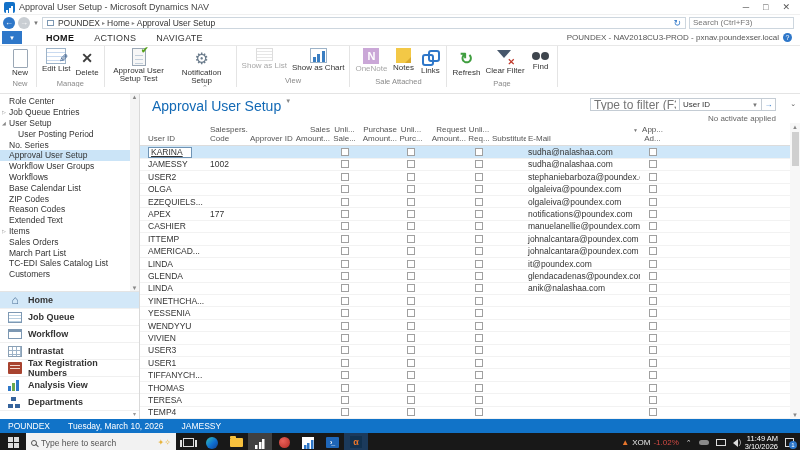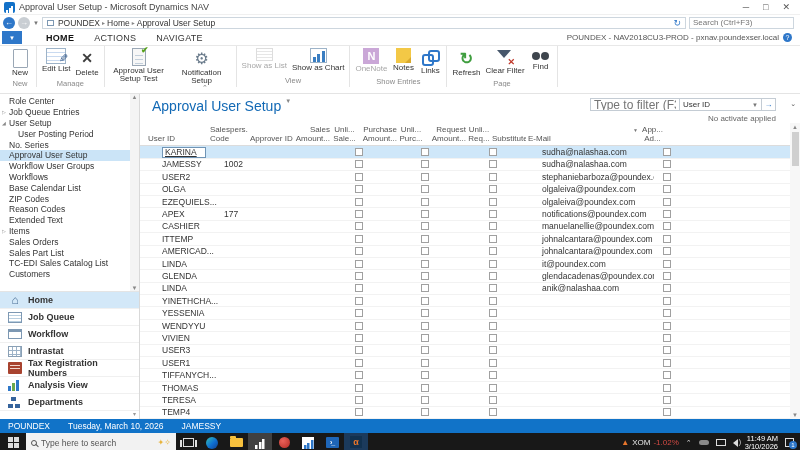--- a/index.html
+++ b/index.html
@@ -178,21 +178,21 @@
   .grid-head { height:23px; display:flex; border-bottom:1px solid #dcdcdc;
     padding-left:6px; }
   .gcol { font-size:8px; color:#555; display:flex; flex-direction:column;
     justify-content:flex-end; padding:0 2px 2px 2px; line-height:8.5px;
     white-space:nowrap; overflow:hidden; }
   .gcol.right { text-align:right; align-items:flex-end; }
   .gcol.center { text-align:center; align-items:center; }
   .gcol .sortmark { font-size:5px; color:#777; align-self:flex-end; }
   .grid-body { flex:1; overflow:hidden; }
   .grow { height:12.4px; display:flex; align-items:center;
-    border-bottom:1px solid #f2f2f2; padding-left:20px; }
+    border-bottom:1px solid #f2f2f2; padding-left:6px; }
   .grow.selected { background:#cfe7f9; }
   .gcell { font-size:8.5px; color:#333; padding:0 2px; white-space:nowrap;
     overflow:hidden; display:flex; align-items:center; height:100%; }
   .gcell.right { justify-content:flex-end; } .gcell.center { justify-content:center; }
   .idbox { border:1px solid #6f94b5; background:#fff; padding:0 8px 0 2px;
     height:11px; display:flex; align-items:center; text-decoration:underline; }
   .cbx { width:8px; height:8px; border:1px solid #a0a0a0; background:#fff; }
   .vscroll { position:absolute; right:-10px; top:0; bottom:0; width:10px;
     background:#f7f7f7; display:flex; flex-direction:column; align-items:center;
     font-size:6px; color:#888; }
@@ -372,21 +372,21 @@
           </div>
           <div class="rbtn">
             <span class="icon ric notes-icon"></span>
             <span class="rlabel">Notes</span>
           </div>
           <div class="rbtn">
             <span class="icon ric links-icon"></span>
             <span class="rlabel">Links</span>
           </div>
         </div>
-        <div class="rglabel">Show Entries</div>
+        <div class="rglabel">Sale Attached</div>
       </div>
       <div class="rgroup">
         <div class="rbtns">
           <div class="rbtn">
             <span class="icon ric refresh-icon"></span>
             <span class="rlabel">Refresh</span>
           </div>
           <div class="rbtn">
             <span class="icon ric clear-filter-icon"></span>
             <span class="rlabel">Clear Filter</span>
@@ -457,21 +457,21 @@
           <div class="sitem">
             <span class="exp">▷</span>
             <span>Items</span>
           </div>
           <div class="sitem">
             <span class="exp"></span>
             <span>Sales Orders</span>
           </div>
           <div class="sitem">
             <span class="exp"></span>
-            <span>Sales Part List</span>
+            <span>March Part List</span>
           </div>
           <div class="sitem">
             <span class="exp"></span>
             <span>TC-EDI Sales Catalog List</span>
           </div>
           <div class="sitem">
             <span class="exp"></span>
             <span>Customers</span>
           </div>
           <div class="sscroll">

